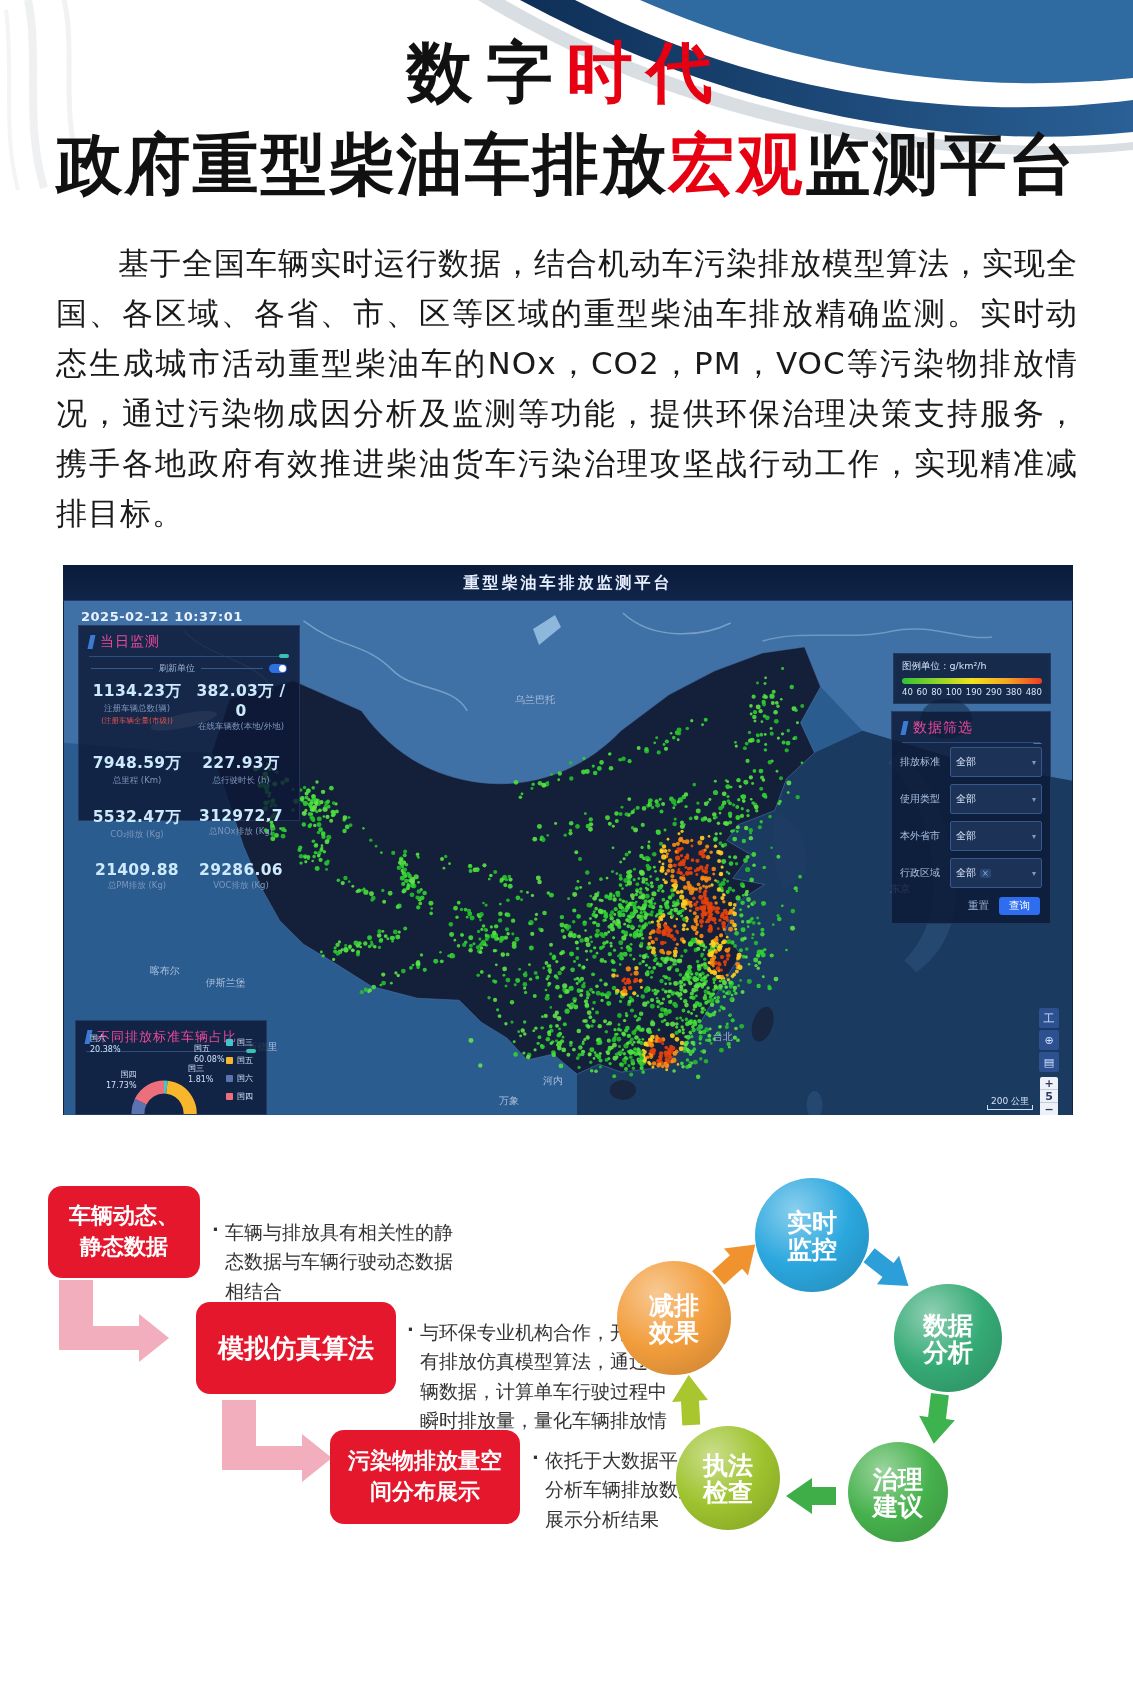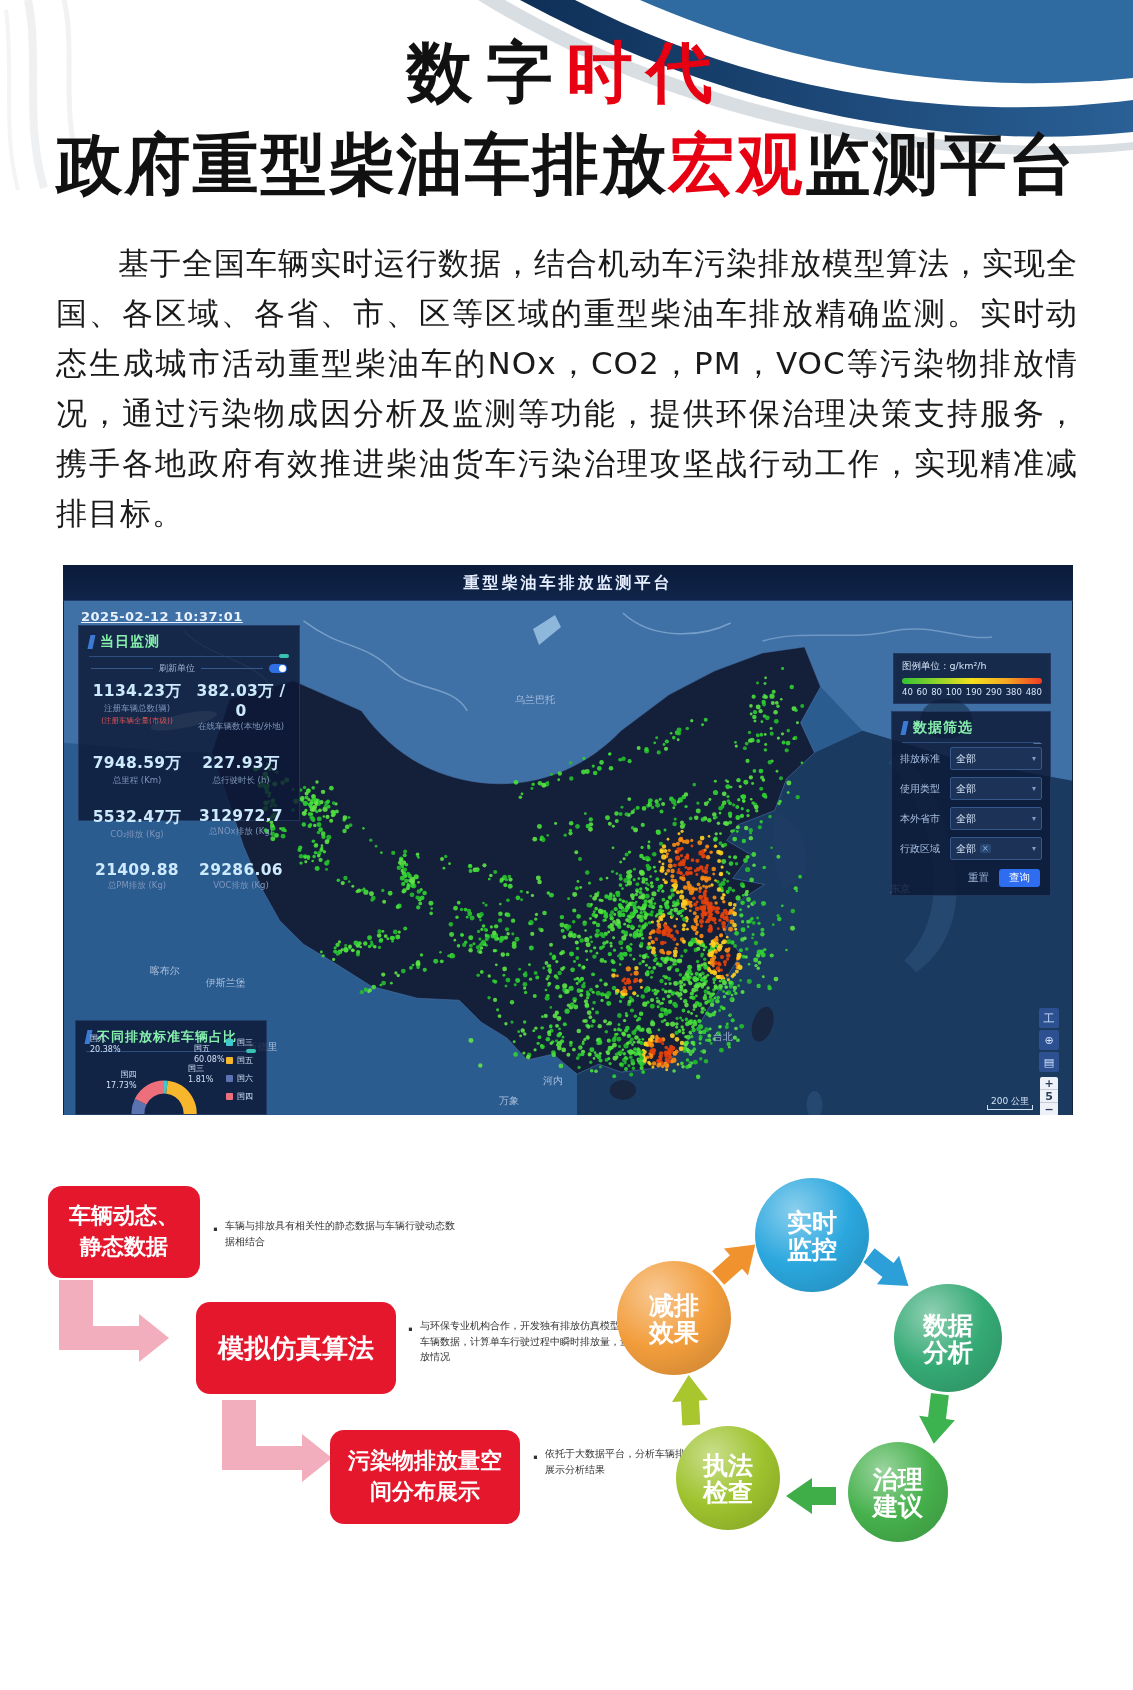--- a/index.html
+++ b/index.html
@@ -21,26 +21,26 @@
   .intro{position:absolute;left:56px;top:238px;width:1022px;margin:0;
     font-size:31px;line-height:50px;color:#1a1a1a;text-align:justify;text-indent:2em;letter-spacing:1px;}
 
   
   .dashboard{position:absolute;left:63px;top:565px;width:1010px;height:550px;overflow:hidden;background:#13213c;}
   .dash-header{position:absolute;left:0;top:0;width:100%;height:36px;z-index:5;
     background:linear-gradient(180deg,#0b1b3a,#10254a);border-bottom:1px solid #1e3c6e;
     color:#e6eeff;font-size:16px;font-weight:bold;letter-spacing:3px;text-align:center;line-height:36px;}
   .map-wrap{position:absolute;left:0;top:36px;width:866px;height:514px;}
   .map-wrap svg{display:block;}
-  .timestamp{position:absolute;left:18px;top:44px;z-index:6;color:#e9f1fc;font-size:13px;font-weight:bold;letter-spacing:.5px;text-decoration:underline;}
+  .timestamp{position:absolute;left:18px;top:44px;z-index:6;color:#e9f1fc;font-size:13px;font-weight:bold;letter-spacing:.5px;}
 
   .panel{position:absolute;background:rgba(12,25,54,.82);border:1px solid rgba(90,130,200,.25);z-index:6;}
   .p-title{display:flex;align-items:center;gap:6px;padding:7px 10px 5px;}
   .p-tick{width:5px;height:14px;background:#3b7bd4;transform:skewX(-12deg);}
-  .p-title span{color:#86efac;font-size:14px;font-weight:bold;letter-spacing:1px;}
+  .p-title span{color:#ec4899;font-size:14px;font-weight:normal;letter-spacing:1px;}
   .p-divider{height:1px;background:#2d4d7e;margin:0 10px;position:relative;}
   .p-divider .nub{position:absolute;right:0;top:-2px;width:10px;height:4px;background:#39c2b1;border-radius:2px;}
 
   .today-panel{left:15px;top:60px;width:222px;height:196px;}
   .refresh-row{display:flex;align-items:center;gap:6px;padding:5px 12px 2px;}
   .refresh-row .ln{flex:1;height:1px;background:#375a8d;}
   .refresh-row .txt{font-size:9px;color:#9fb4d6;}
   .toggle{width:18px;height:9px;border-radius:5px;background:#2f6fe4;position:relative;}
   .toggle::after{content:"";position:absolute;right:1px;top:1px;width:7px;height:7px;border-radius:50%;background:#fff;}
   .stats-grid{display:grid;grid-template-columns:1fr 1fr;row-gap:20px;padding:4px 6px;}
@@ -54,21 +54,21 @@
   .legend-unit{font-size:9.5px;color:#d5e4f7;}
   .legend-bar{height:6px;border-radius:3px;margin:5px 0 3px;
     background:linear-gradient(90deg,#34c234,#8ed42a,#f5e11e,#f6a623,#ef3b24);}
   .legend-ticks{display:flex;justify-content:space-between;font-size:8.5px;color:#d5e4f7;}
 
   .filter-panel{left:828px;top:146px;width:160px;padding-bottom:8px;}
   .filter-panel .collapse{position:absolute;right:8px;top:26px;color:#7d9cc9;font-size:9px;}
   .f-rows{padding:4px 8px 0;}
   .f-row{display:flex;align-items:center;margin-bottom:7px;}
   .f-label{width:50px;font-size:10px;color:#a9c0e2;flex:none;}
-  .f-select{flex:1;display:flex;align-items:center;height:23px;background:#1c3257;border:1px solid #35578c;
+  .f-select{flex:1;display:flex;align-items:center;height:30px;background:#1c3257;border:1px solid #35578c;
     border-radius:2px;padding:0 5px;font-size:10px;color:#d5e4f7;}
   .f-caret{margin-left:auto;font-size:8px;color:#7d9cc9;}
   .tag-x{margin-left:4px;font-size:8px;color:#8fb0da;background:#2a4875;border-radius:2px;padding:0 2px;}
   .f-buttons{display:flex;justify-content:flex-end;align-items:center;gap:10px;padding:2px 10px 0;margin-left:20px;}
   .btn-reset{font-size:10.5px;color:#9db9dd;cursor:pointer;}
   .btn-query{font-size:10.5px;color:#fff;background:#2e6cf0;border-radius:3px;padding:2px 10px;cursor:pointer;}
 
   .donut-panel{left:12px;top:455px;width:192px;height:95px;overflow:hidden;}
   .donut-panel .p-title span{font-size:13px;text-align:right;}
   .donut-svg{position:absolute;left:0;top:28px;}
@@ -89,21 +89,21 @@
   .scale-label::before,.scale-label::after{content:"";position:absolute;bottom:0;width:1px;height:4px;background:#cfe0f5;}
   .scale-label::before{left:0;}
   .scale-label::after{right:0;}
 
   
   .flow-box{position:absolute;background:#e5172d;border-radius:14px;color:#fff;font-weight:bold;
     display:flex;align-items:center;justify-content:center;text-align:center;line-height:1.4;}
   .box1{left:48px;top:1186px;width:152px;height:92px;font-size:22px;padding:0 14px;}
   .box2{left:196px;top:1302px;width:200px;height:92px;font-size:26px;}
   .box3{left:330px;top:1430px;width:190px;height:94px;font-size:22px;padding:0 16px;}
-  .flow-desc{position:absolute;font-size:10px;color:#333;line-height:1.55;}
+  .flow-desc{position:absolute;font-size:19px;color:#333;line-height:1.55;}
   .flow-desc::before{content:"·";position:absolute;left:-13px;top:-2px;font-weight:bold;font-size:18px;color:#333;}
   .desc1{left:225px;top:1218px;width:232px;}
   .desc2{left:420px;top:1318px;width:252px;}
   .desc3{left:545px;top:1446px;width:185px;}
   .flow-arrow{position:absolute;}
 
   
   .cycle-svg{position:absolute;left:600px;top:1168px;}
 </style>
 </head>

